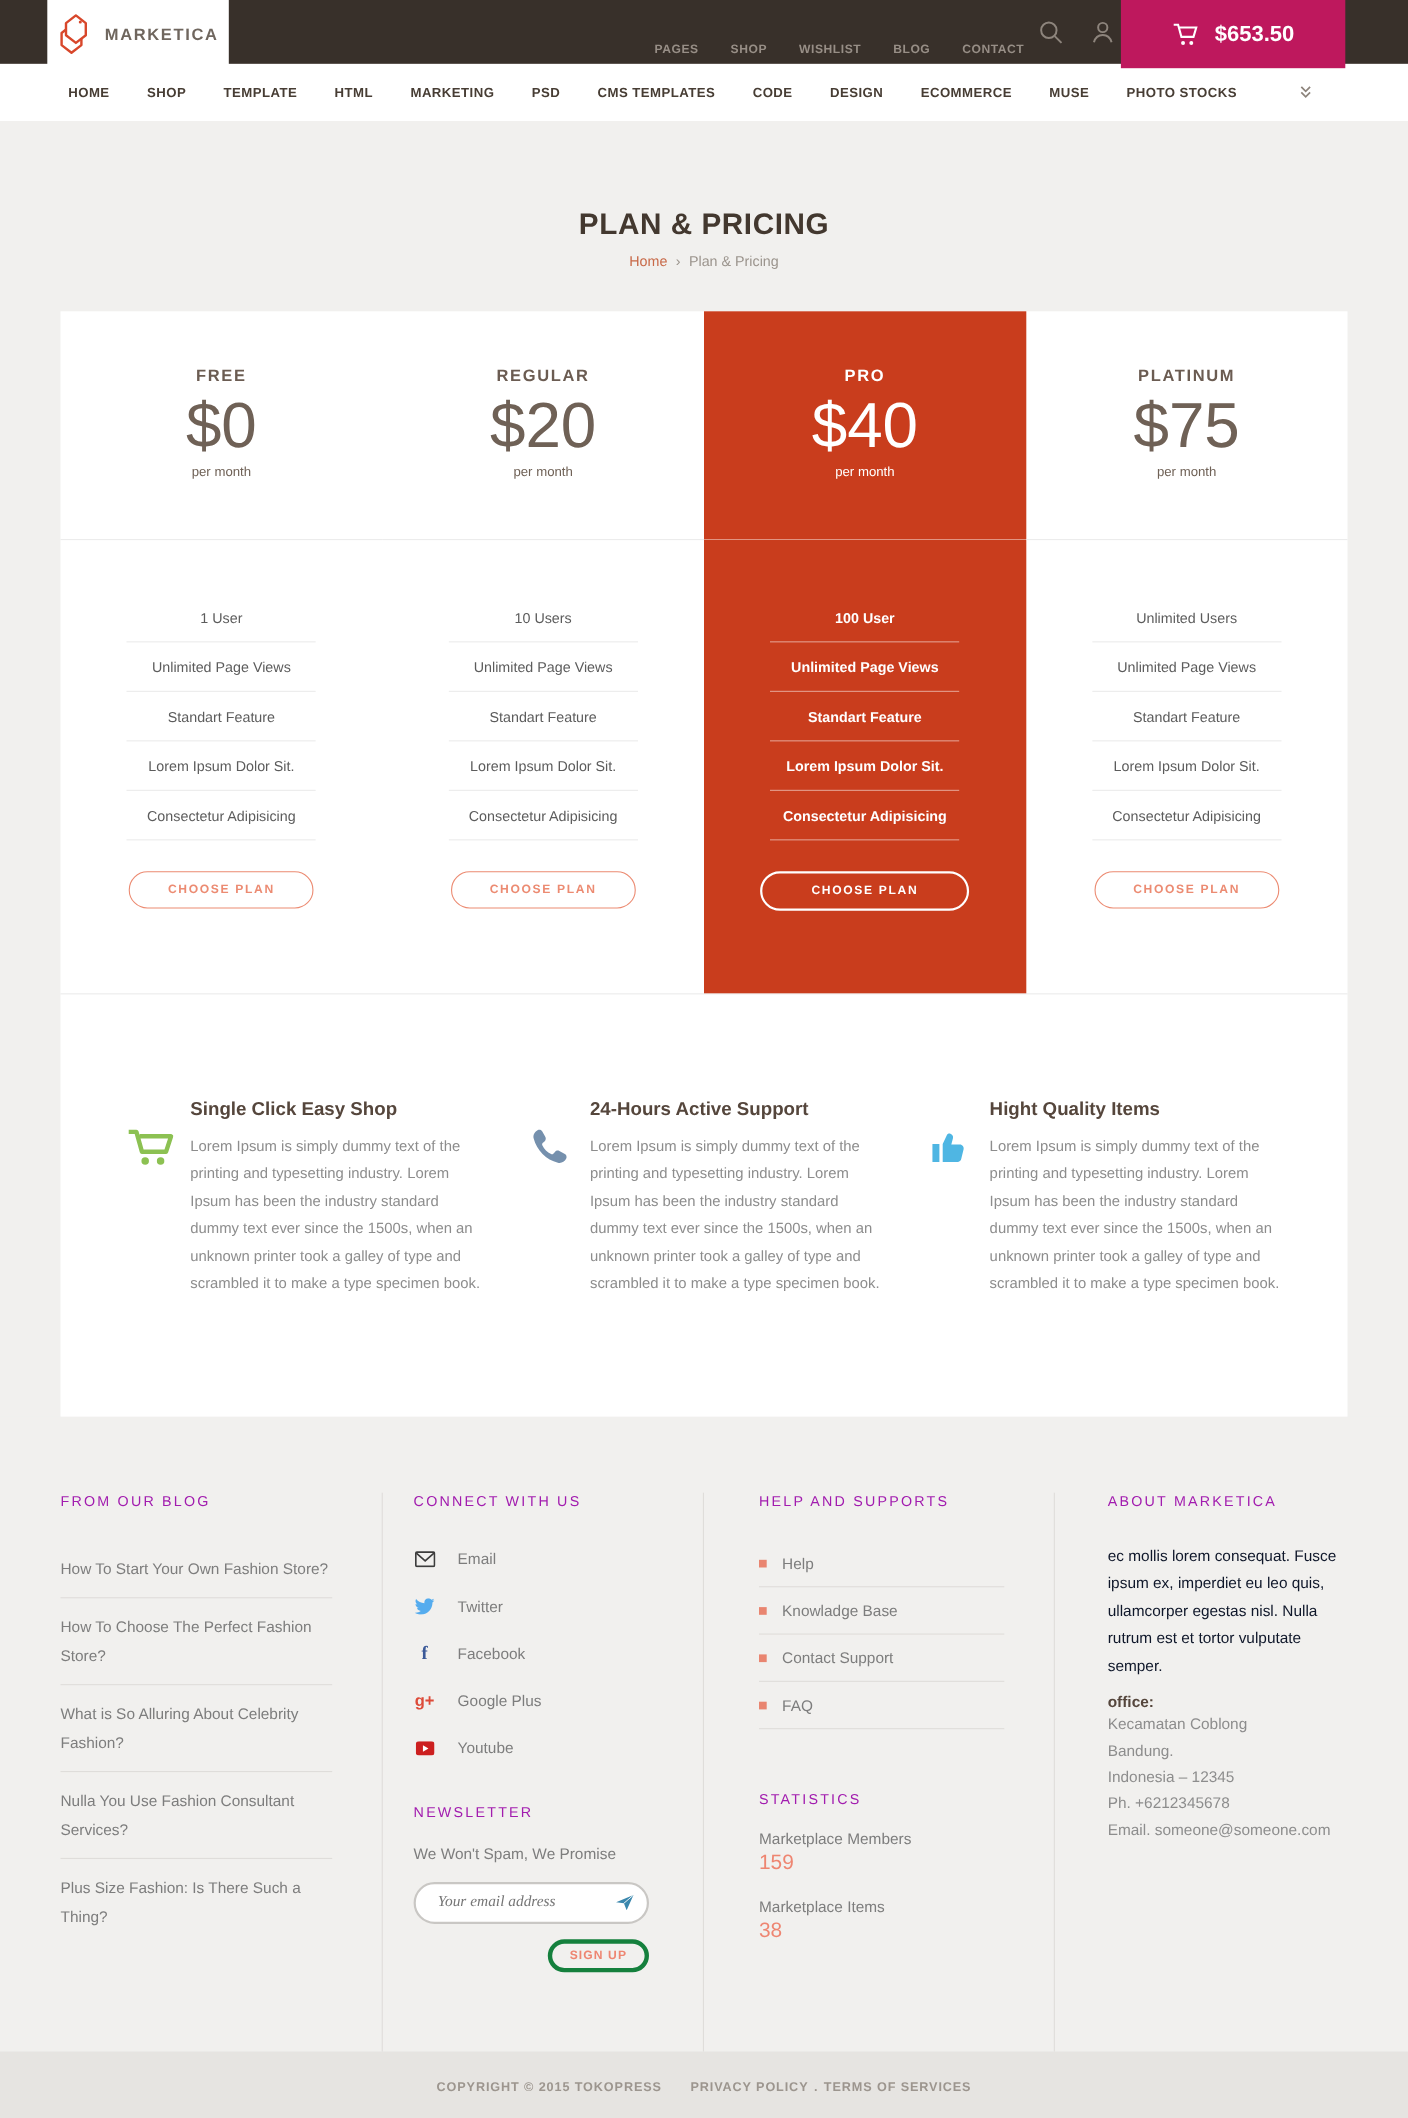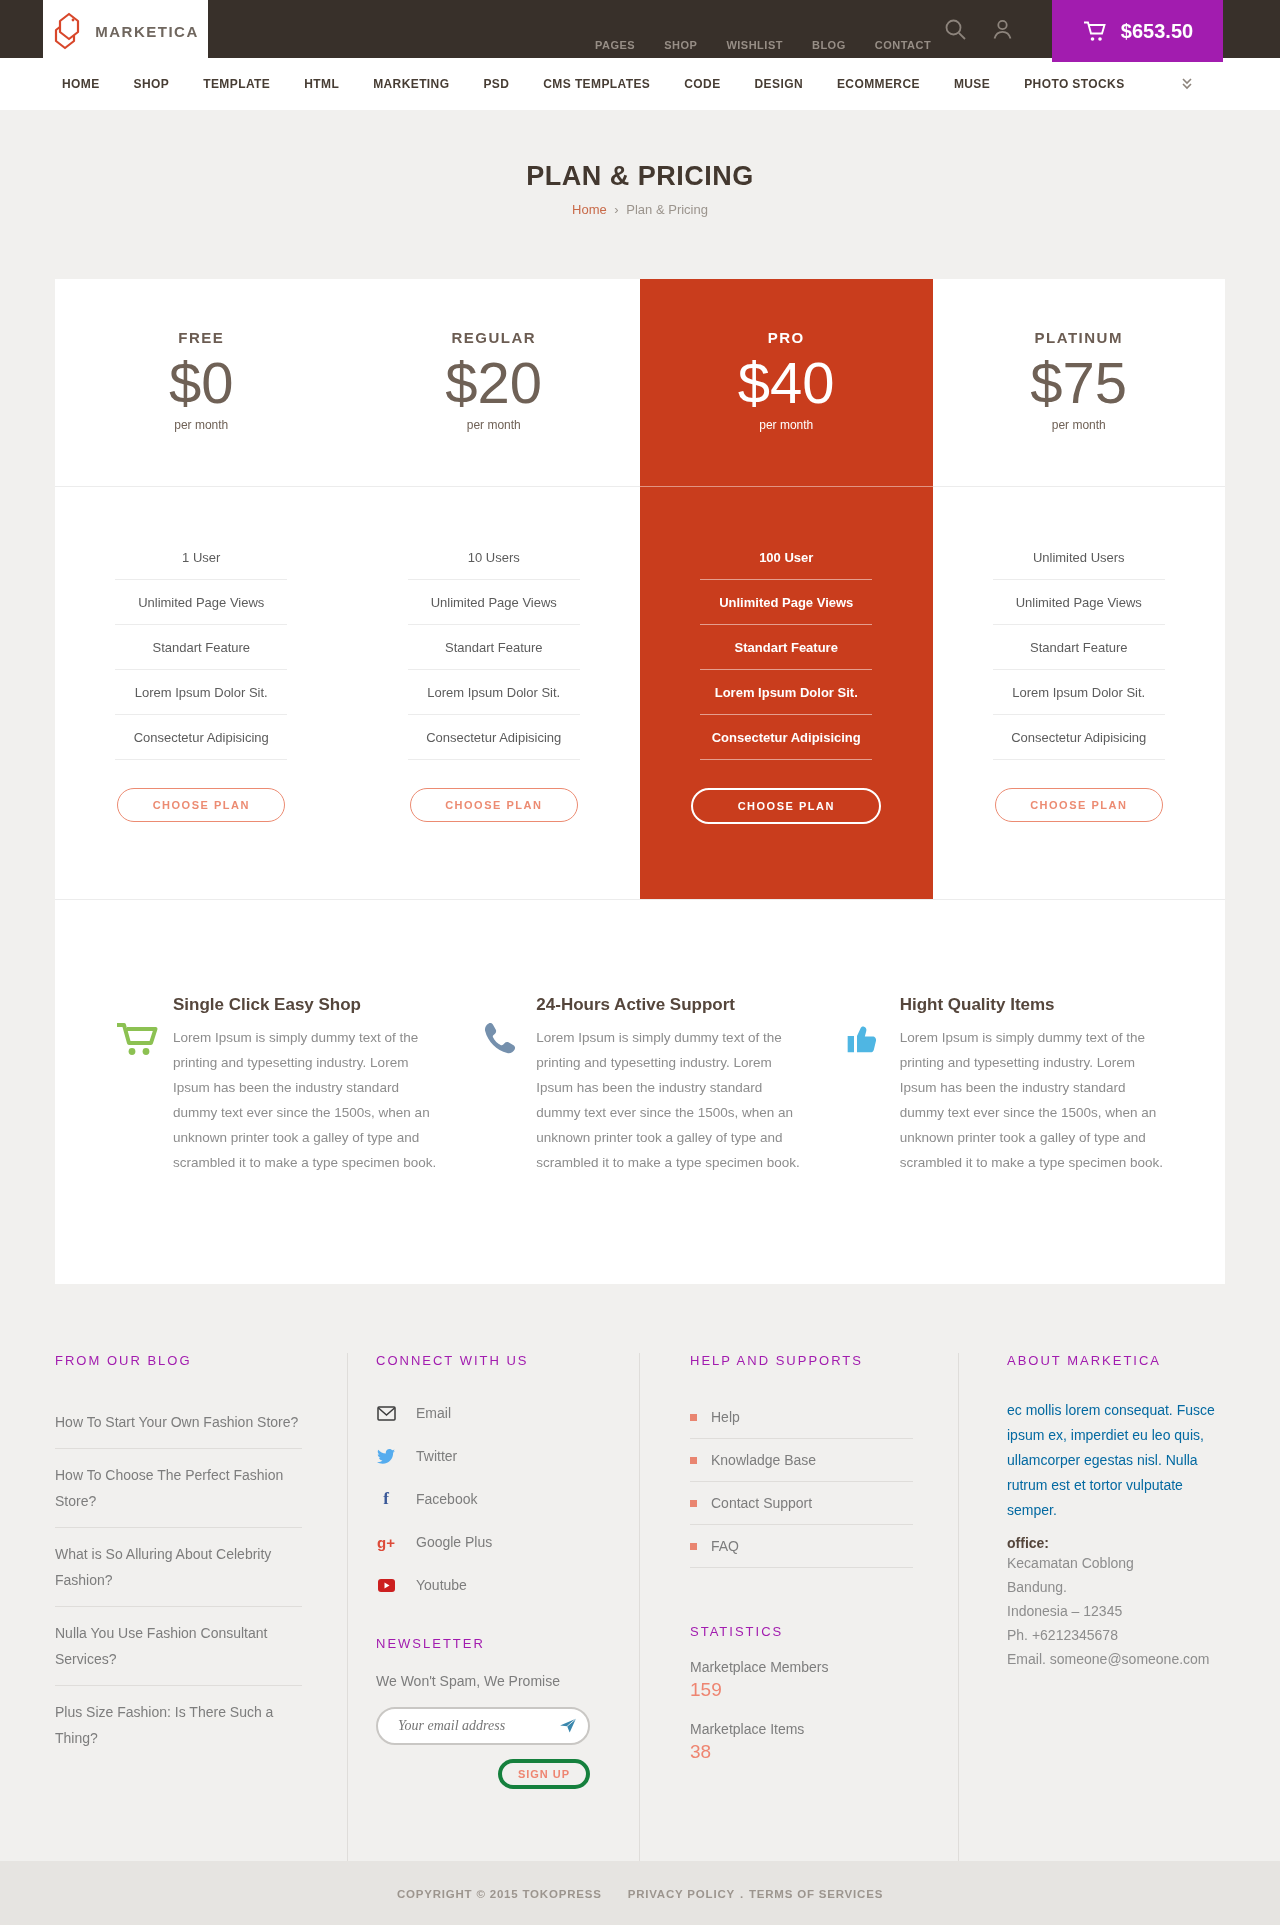--- a/index.html
+++ b/index.html
@@ -7,31 +7,31 @@
   .page { width:1280px; margin:0 auto; background:#f1f0ee; }
 
   
   .topbar { position:relative; height:58px; background:#38302a; }
   .logo-block { position:absolute; left:43px; top:0; width:165px; height:62px; background:#fff;
     display:flex; align-items:center; justify-content:center; gap:9px; z-index:5; }
   .logo-text { font-size:15px; font-weight:bold; letter-spacing:1.5px; color:#6f665e; }
   .topnav { position:absolute; left:595px; top:16px; height:58px; display:flex; align-items:center; gap:29px; }
   .topnav a { font-size:11px; font-weight:bold; letter-spacing:.5px; color:#978e86; text-decoration:none; }
   .topicons { position:absolute; left:943px; top:0; height:58px; display:flex; align-items:center; gap:22px; }
-  .cartbtn { position:absolute; right:57px; top:0; width:171px; height:62px; background:#a21caf;
+  .cartbtn { position:absolute; right:57px; top:0; width:204px; height:62px; background:#be185d;
     display:flex; align-items:center; justify-content:center; gap:13px; cursor:pointer; }
   .cart-total { color:#fff; font-size:20px; font-weight:bold; }
 
   
   .mainnav { height:52px; background:#fff; display:flex; align-items:center; padding-left:62px; }
   .mainnav a { font-size:12px; font-weight:bold; letter-spacing:.4px; color:#473d34; text-decoration:none; margin-right:34px; }
   .nav-expander { margin-left:20px; display:flex; align-items:center; cursor:pointer; }
 
   
-  .hero { height:169px; text-align:center; padding-top:51px; }
+  .hero { height:145px; text-align:center; padding-top:51px;margin-top:28px; }
   .hero h1 { font-size:27px; font-weight:bold; letter-spacing:.5px; color:#43382f; }
   .breadcrumb { margin-top:10px; font-size:13px; color:#9b948d; }
   .breadcrumb .bc-home { color:#c86a49; text-decoration:none; }
   .breadcrumb .bc-sep { margin:0 4px; color:#9b948d; }
 
   
   .whitebox { width:1170px; margin:0 55px; background:#fff; }
   .plans { display:grid; grid-template-columns:repeat(4,292.5px); border-bottom:1px solid #ececec; }
   .plan { text-align:center; }
   .plan.featured { background:#c93d1d; }
@@ -92,21 +92,21 @@
     width:92px; height:30px; border:4px solid #15803d; border-radius:15px; background:transparent;
     color:#ee8571; font-size:11px; font-weight:bold; letter-spacing:1px; cursor:pointer;
     font-family:"Liberation Sans", sans-serif; }
   .helplist { list-style:none; margin-top:28px; }
   .helplist li { display:flex; align-items:center; padding:13px 0; border-bottom:1px solid #dfddda; }
   .helplist li::before { content:""; width:7px; height:7px; background:#e98570; margin-right:14px; flex:none; }
   .helplist a { font-size:14px; color:#7d7d7d; text-decoration:none; }
   .stats { margin-top:56px; }
   .stat-label { margin-top:20px; font-size:14px; color:#7d7d7d; }
   .stat-value { margin-top:4px; font-size:19px; font-weight:normal; color:#ee8571; }
-  .about-text { margin-top:30px; font-size:14px; line-height:25px; color:#0369a1; }
+  .about-text { margin-top:30px; font-size:14px; line-height:25px; color:#0f172a; }
   .office-label { margin-top:12px; font-size:14px; font-weight:bold; color:#55463c; }
   .addr div { font-size:14px; line-height:24px; color:#8d8d8d; }
 
   
   .bottombar { height:65px; background:#e6e4e1; display:flex; align-items:center; justify-content:center;
     font-size:11.5px; font-weight:bold; letter-spacing:.8px; color:#9c958e; }
   .bottombar a { color:#9c958e; text-decoration:none; }
   .bb-left { margin-right:26px; }
   .bb-dot { margin:0 5px; }
   svg { display:block; }

